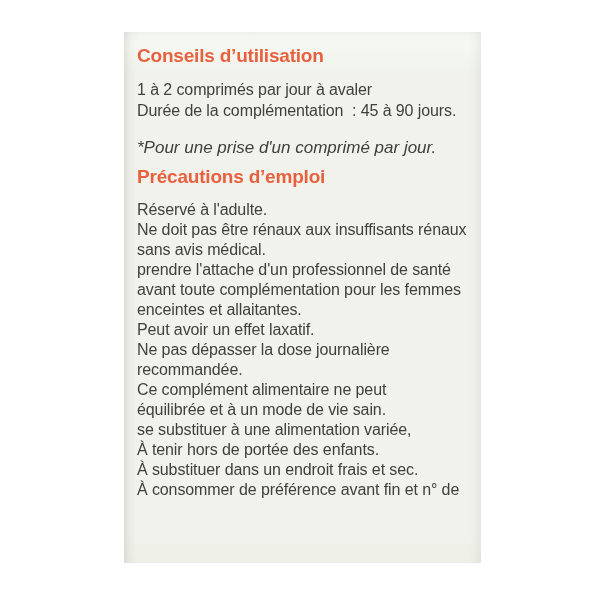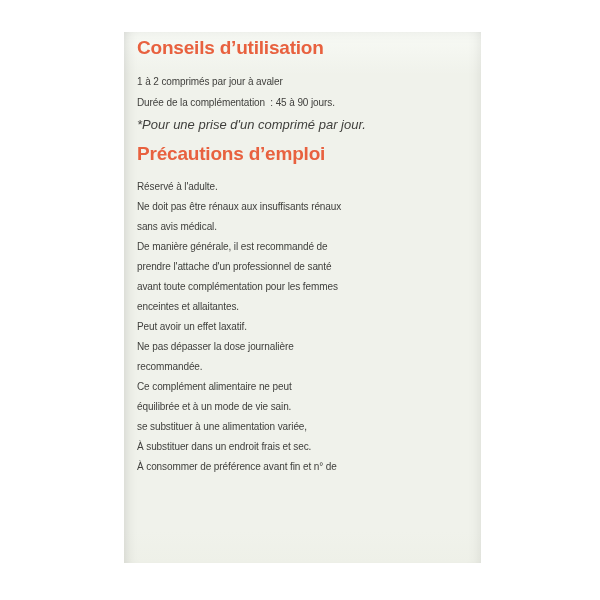--- a/index.html
+++ b/index.html
@@ -23,45 +23,45 @@
   
   .panel {
     position: absolute;
     left: 124px; top: 32px;
     width: 357px; height: 531px;
     background: linear-gradient(180deg, #f8faf5 0%, var(--panel-bg) 8%, var(--panel-bg) 94%, #eef0e8 100%);
     box-shadow:
       inset 12px 0 14px -12px rgba(0,0,0,0.16),
       inset -12px 0 14px -12px rgba(0,0,0,0.10),
       inset 0 12px 14px -12px rgba(0,0,0,0.07);
-    padding: 2px 13px;
+    padding: 10px 13px;
     overflow: hidden;
   }
   .heading {
     font-size: 19px;
     line-height: 24px;
     font-weight: 700;
     letter-spacing: -0.2px;
     color: var(--accent);
     margin: 2px 0 11px 0;
   }
   .line {
-    font-size: 10px;
+    font-size: 16px;
     line-height: 20px;
     letter-spacing: -0.1px;
     color: var(--text);
     white-space: nowrap;
   }
   .sec-conseils .line { line-height: 21px; }
   .footnote {
-    font-size: 13px;
+    font-size: 17px;
     line-height: 18px;
     font-style: italic;
     color: var(--text);
-    margin-top: 3px;
+    margin-top: 18px;
     white-space: nowrap;
   }
   .sec-precautions { margin-top: 8px; }
 </style>
 </head>
 <body>
 
 <div class="stage">
   <div class="panel">
 
@@ -70,28 +70,28 @@
       <div class="line">1 à 2 comprimés par jour à avaler</div>
       <div class="line">Durée de la complémentation&nbsp; : 45 à 90 jours.</div>
       <div class="footnote">*Pour une prise d'un comprimé par jour.</div>
     </section>
 
     <section class="sec-precautions">
       <h1 class="heading">Précautions d’emploi</h1>
       <div class="line">Réservé à l'adulte.</div>
       <div class="line">Ne doit pas être rénaux aux insuffisants rénaux</div>
       <div class="line">sans avis médical.</div>
-      <div class="line">De manière générale, il est recommandé de</div>
       <div class="line">prendre l'attache d'un professionnel de santé</div>
       <div class="line">avant toute complémentation pour les femmes</div>
       <div class="line">enceintes et allaitantes.</div>
       <div class="line">Peut avoir un effet laxatif.</div>
       <div class="line">Ne pas dépasser la dose journalière</div>
       <div class="line">recommandée.</div>
       <div class="line">Ce complément alimentaire ne peut</div>
       <div class="line">équilibrée et à un mode de vie sain.</div>
       <div class="line">se substituer à une alimentation variée,</div>
+      <div class="line">À tenir hors de portée des enfants.</div>
       <div class="line">À substituer dans un endroit frais et sec.</div>
       <div class="line">À consommer de préférence avant fin et n° de</div>
     </section>
 
   </div>
 </div>
 
 </body></html>

